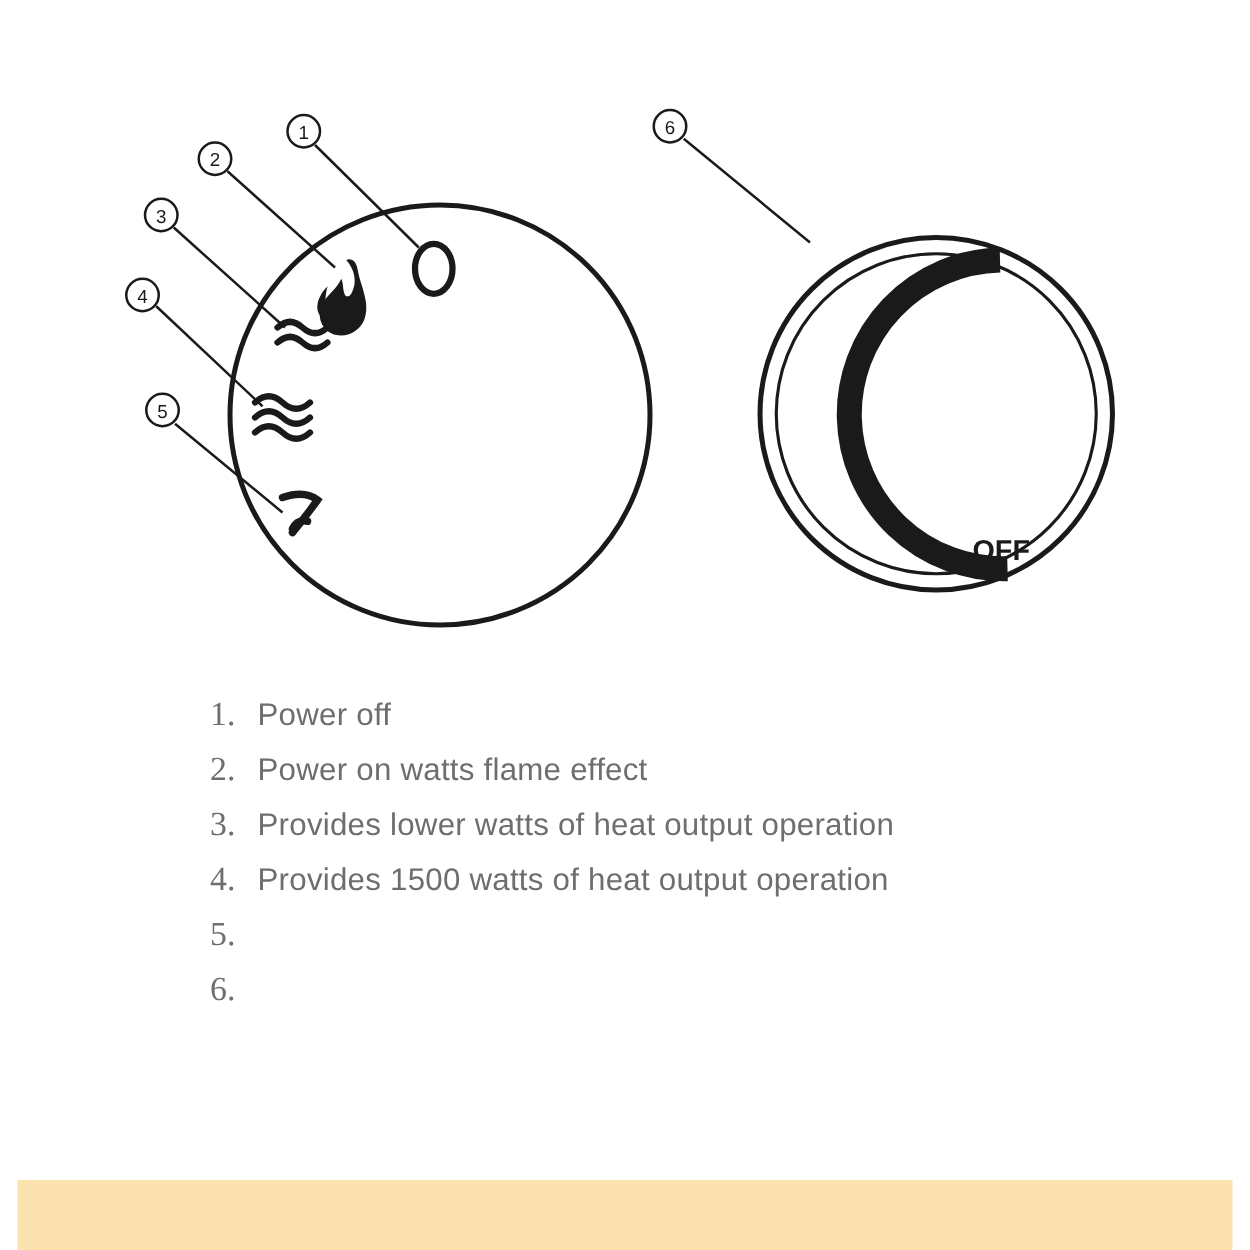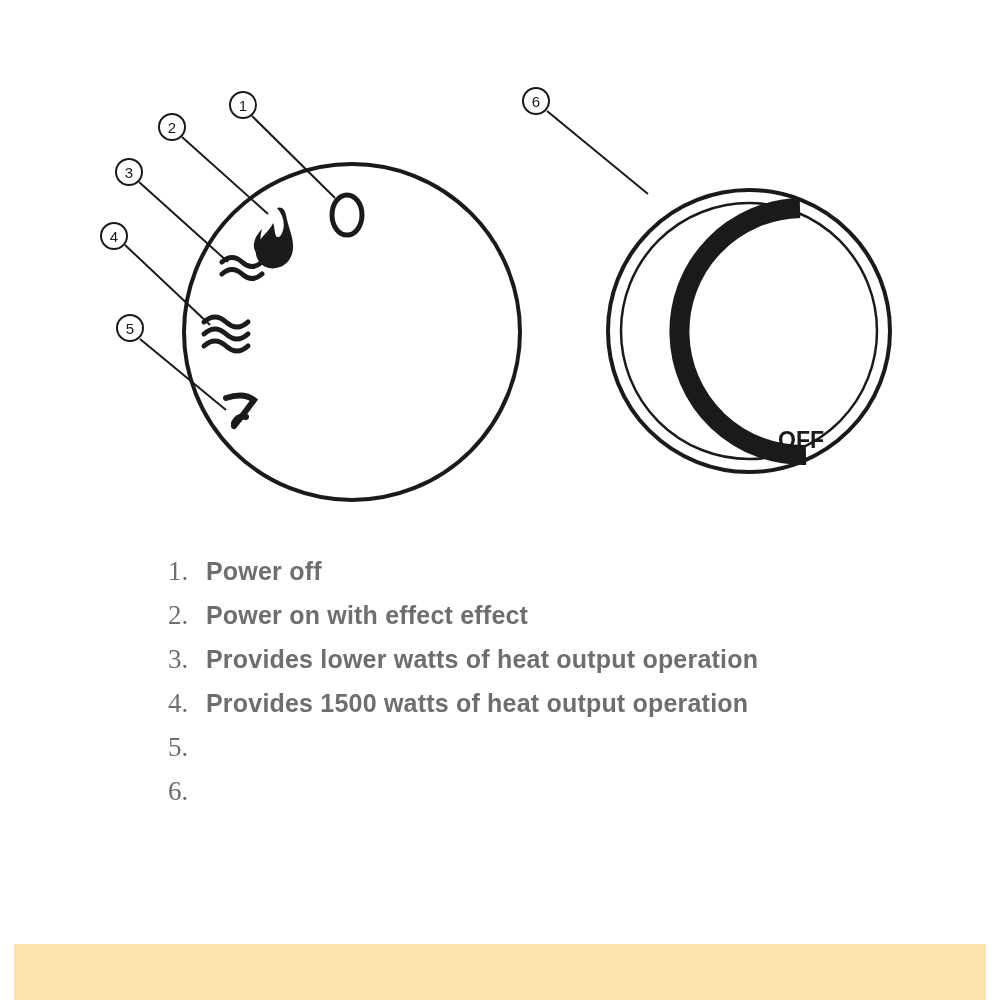--- a/index.html
+++ b/index.html
@@ -71,21 +71,20 @@
     text-align: left;
     font-size: 27px;
     color: #6e6e6e;
     font-family: "Liberation Serif", serif;
   }
   .legend-text {
     font-size: 25px;
     color: #6e6e6e;
     font-family: "Liberation Sans", sans-serif;
     letter-spacing: 0.2px;
-    font-weight: bold;
   }
 </style>
 </head>
 <body>
 
 <div class="page">
 
   <div class="diagram">
     <svg width="1000" height="540" viewBox="0 0 1000 540" xmlns="http://www.w3.org/2000/svg">
 
@@ -168,21 +167,21 @@
     </svg>
   </div>
 
   <div class="legend">
     <div class="legend-item">
       <span class="legend-num">1.</span>
       <span class="legend-text">Power off</span>
     </div>
     <div class="legend-item">
       <span class="legend-num">2.</span>
-      <span class="legend-text">Power on with effect effect</span>
+      <span class="legend-text">Power on watts flame effect</span>
     </div>
     <div class="legend-item">
       <span class="legend-num">3.</span>
       <span class="legend-text">Provides lower watts of heat output operation</span>
     </div>
     <div class="legend-item">
       <span class="legend-num">4.</span>
       <span class="legend-text">Provides 1500 watts of heat output operation</span>
     </div>
     <div class="legend-item">

